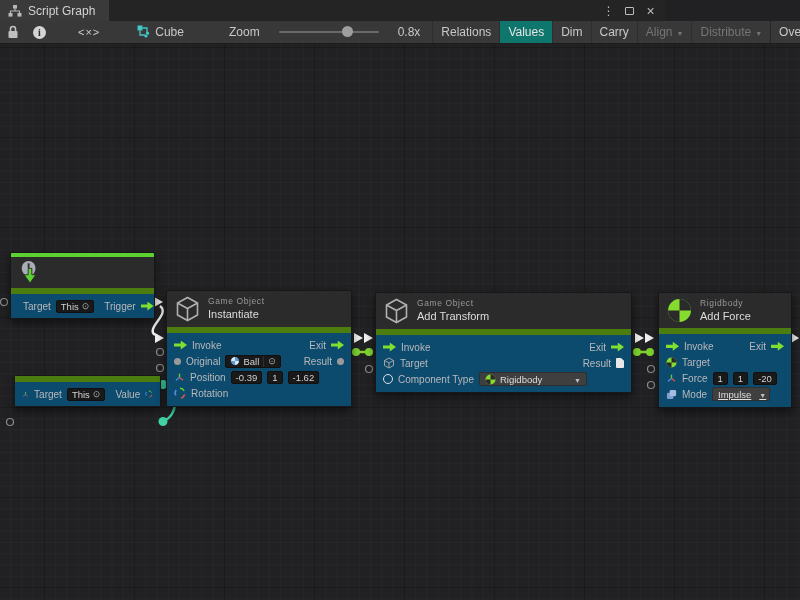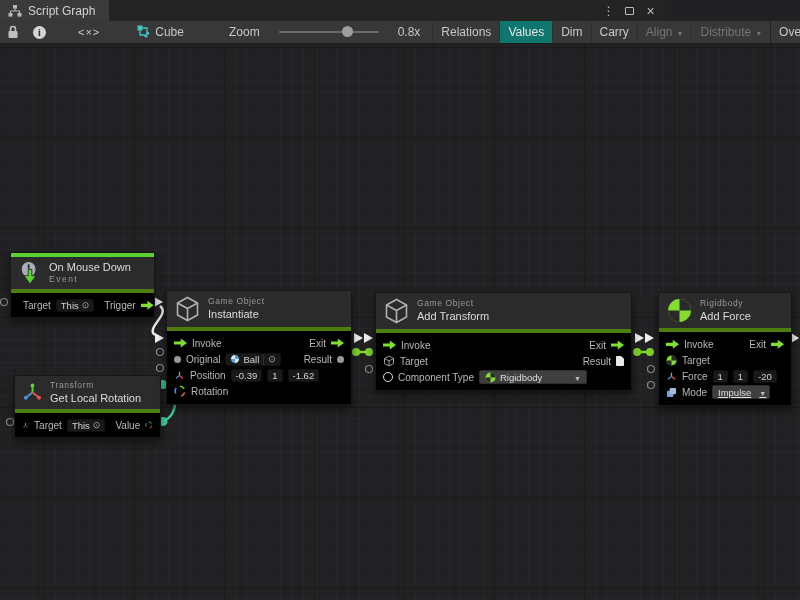--- a/index.html
+++ b/index.html
@@ -50,21 +50,21 @@
   .wire-overlay { position:absolute; left:0; top:0; width:800px; height:556px; pointer-events:none; }
 
   
   .node { position:absolute; background:#2b2b2c; border:1px solid #171717; border-radius:2px;
     box-shadow:0 4px 9px rgba(0,0,0,.5); color:#c0c0c0; }
   .event-stripe { height:4px; background:#5bd230; border-radius:1px 1px 0 0; }
   .node-header { display:flex; align-items:center; gap:8px; padding:5px 9px 5px 8px; }
   .hdr-text { display:flex; flex-direction:column; line-height:1.3; }
   .supertitle { font-size:8.5px; color:#999; letter-spacing:.6px; }
   .title { font-size:11px; color:#dcdcdc; }
-  .node-body { border-top:4px solid #4d7c0f; background:#000000; padding:4px 0 5px; }
+  .node-body { border-top:6px solid #4d7c0f; background:#0c4a6e; padding:4px 0 5px; }
   .row { display:flex; align-items:center; height:16px; padding:0 7px; gap:5px; font-size:10px; color:#b9b9b9; }
   .row-tall { height:24px; }
   .spacer { flex:1; }
   .lbl { white-space:nowrap; }
 
   .field { background:#191919; border:1px solid #101010; border-radius:2px; height:13px;
     display:inline-flex; align-items:center; gap:3px; padding:0 4px; font-size:9.5px; color:#d2d2d2; }
   .picker { color:#a8a8a8; font-size:9px; line-height:1; }
   .dropdown { background:#3f3f40; border:1px solid #2e2e2e; border-radius:2px; height:14px;
     display:inline-flex; align-items:center; gap:4px; padding:0 5px; font-size:9.5px; color:#dedede; }
@@ -217,57 +217,39 @@
     </svg>
 
     <div class="node" style="left:10px; top:208px; width:145px;">
       <div class="event-stripe"></div>
       <div class="node-header" style="padding:3px 8px 4px;">
         <svg width="22" height="24" viewBox="0 0 24 26">
           <rect x="3" y="1" width="15" height="16" rx="7.5" fill="#a9aeb6"></rect>
           <line x1="10.5" y1="3.5" x2="10.5" y2="8.5" stroke="#2b2b2b" stroke-width="2"></line>
           <path d="M14 9 v7 h4.5 L12 25 5.5 16 H10 V9 Z" fill="#5bd230" stroke="#2b2b2c" stroke-width="1"></path>
         </svg>
-        <div class="hdr-text">
-          <span class="title">On Mouse Down</span>
-          <span class="supertitle" style="letter-spacing:1.5px;">Event</span>
-        </div>
       </div>
       <div class="node-body" style="padding:0;">
         <div class="row row-tall">
           <svg width="12" height="12" viewBox="0 0 24 24">
             <path d="M12 2 21 7 v10 L12 22 3 17 V7 Z M3 7 12 12 21 7 M12 12 V22" fill="none" stroke="#b0b0b0" stroke-width="1.8"></path>
           </svg>
           <span class="lbl">Target</span>
           <span class="field">
             <span>This</span>
             <span class="picker">⊙</span>
           </span>
           <span class="spacer"></span>
           <span class="lbl">Trigger</span>
           <i class="garrow"></i>
         </div>
       </div>
     </div>
 
     <div class="node" style="left:14px; top:331px; width:147px;">
-      <div class="node-header" style="padding:4px 8px;">
-        <svg width="19" height="19" viewBox="0 0 20 20">
-          <path d="M10 10 V3" stroke="#63d52f" stroke-width="2"></path>
-            <circle cx="10" cy="2.5" r="2" fill="#63d52f"></circle>
-          <path d="M10 10 3.5 15" stroke="#4f8fe0" stroke-width="2"></path>
-            <circle cx="3" cy="15.5" r="2" fill="#4f8fe0"></circle>
-          <path d="M10 10 16.5 15" stroke="#e05548" stroke-width="2"></path>
-            <circle cx="17" cy="15.5" r="2" fill="#e05548"></circle>
-        </svg>
-        <div class="hdr-text">
-          <span class="supertitle">Transform</span>
-          <span class="title">Get Local Rotation</span>
-        </div>
-      </div>
       <div class="node-body" style="padding:0;">
         <div class="row row-tall">
           <svg width="11" height="11" viewBox="0 0 20 20">
             <path d="M10 10 V3" stroke="#63d52f" stroke-width="2.4"></path>
             <path d="M10 10 3.5 15" stroke="#4f8fe0" stroke-width="2.4"></path>
             <path d="M10 10 16.5 15" stroke="#e05548" stroke-width="2.4"></path>
           </svg>
           <span class="lbl">Target</span>
           <span class="field">
             <span>This</span>

